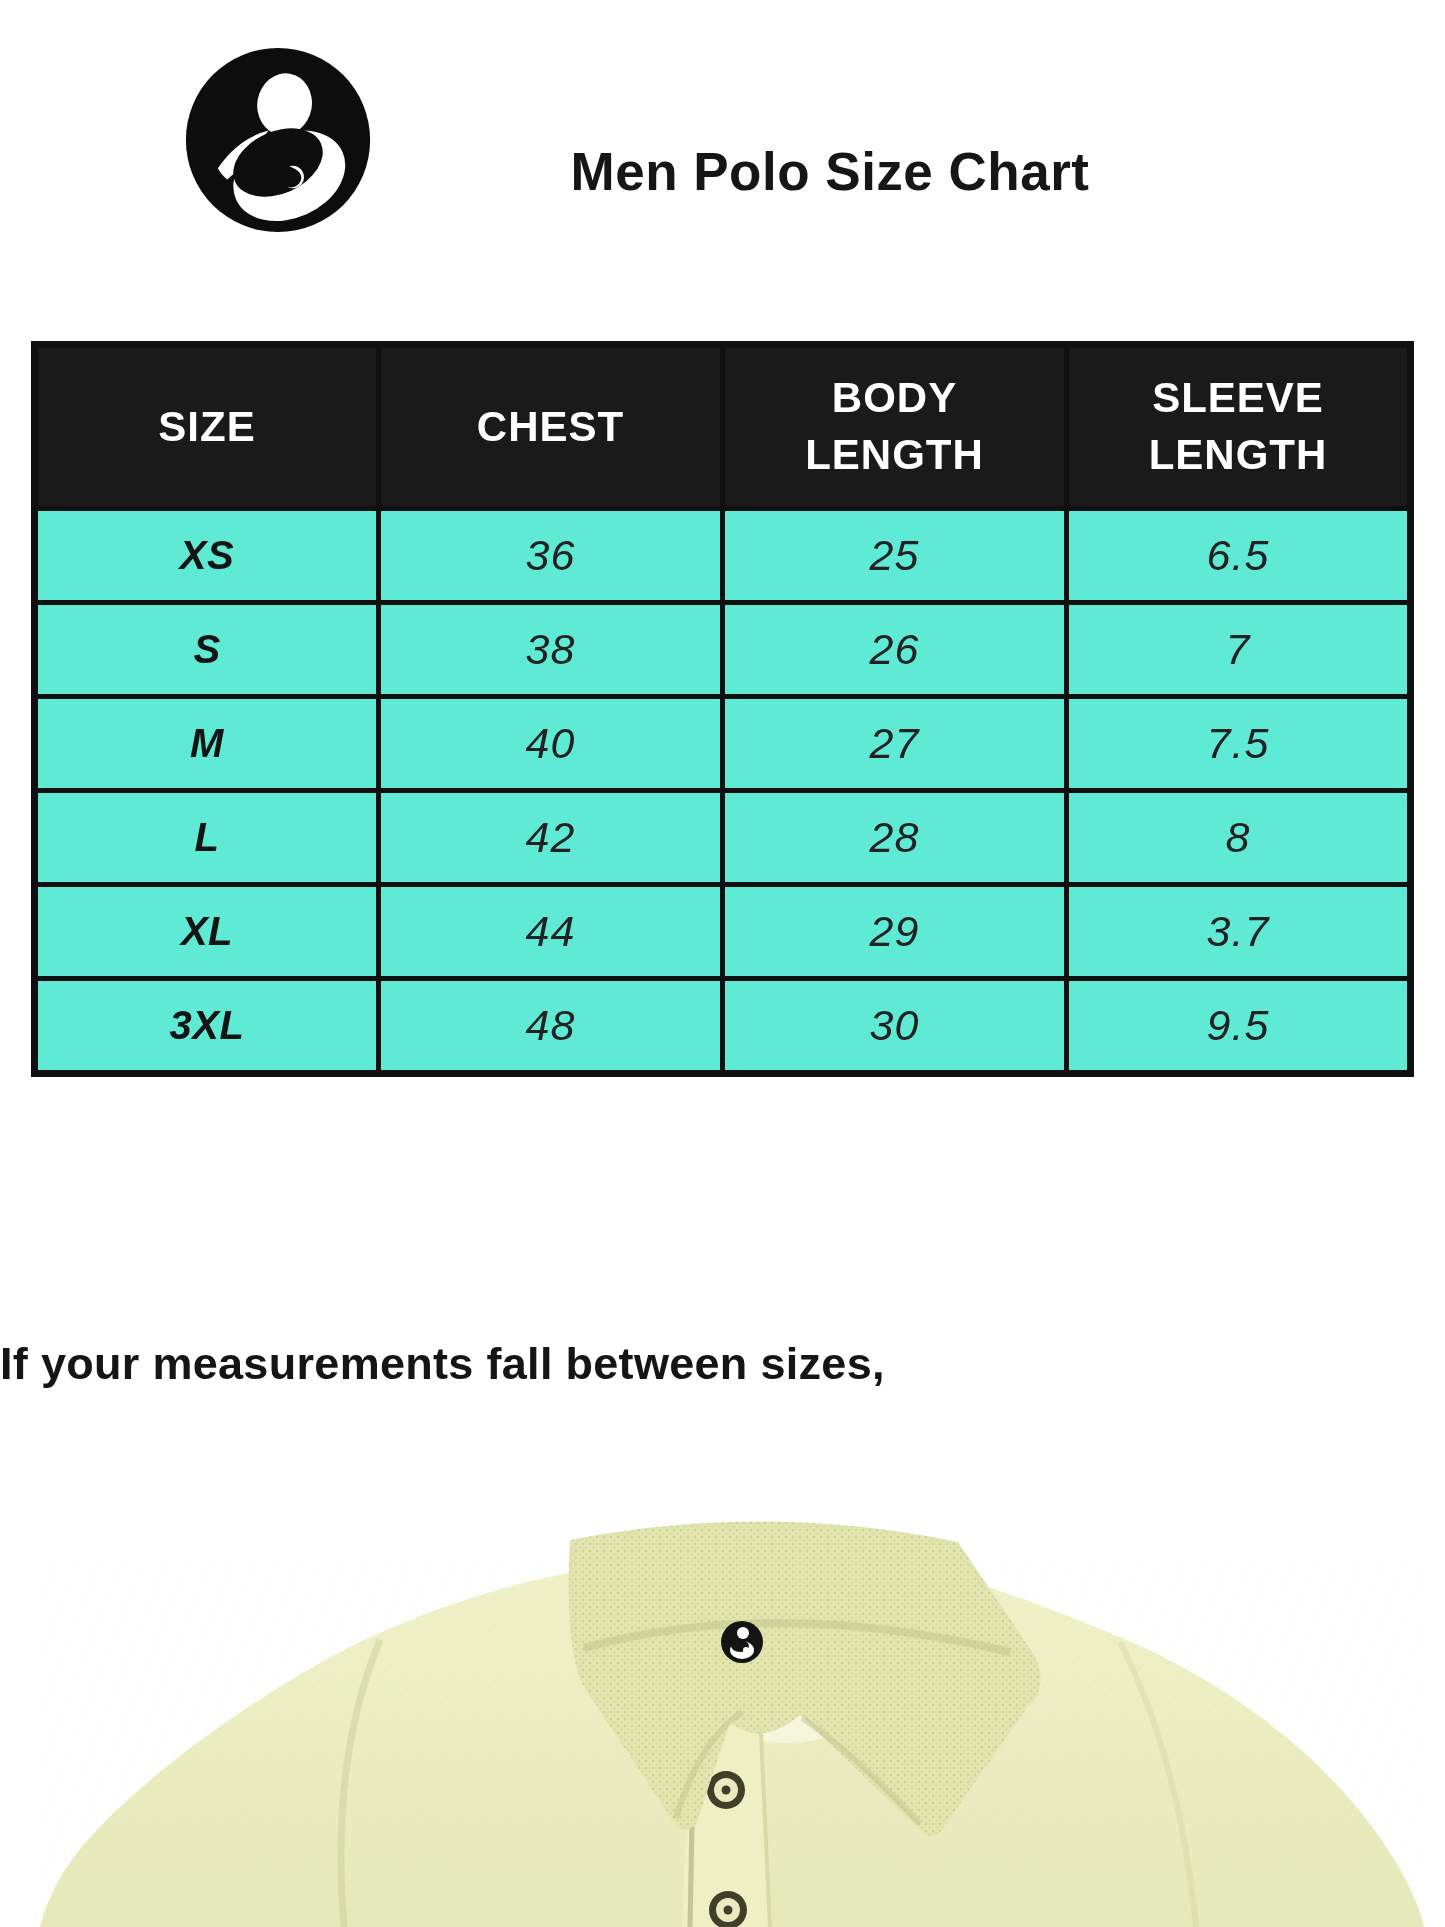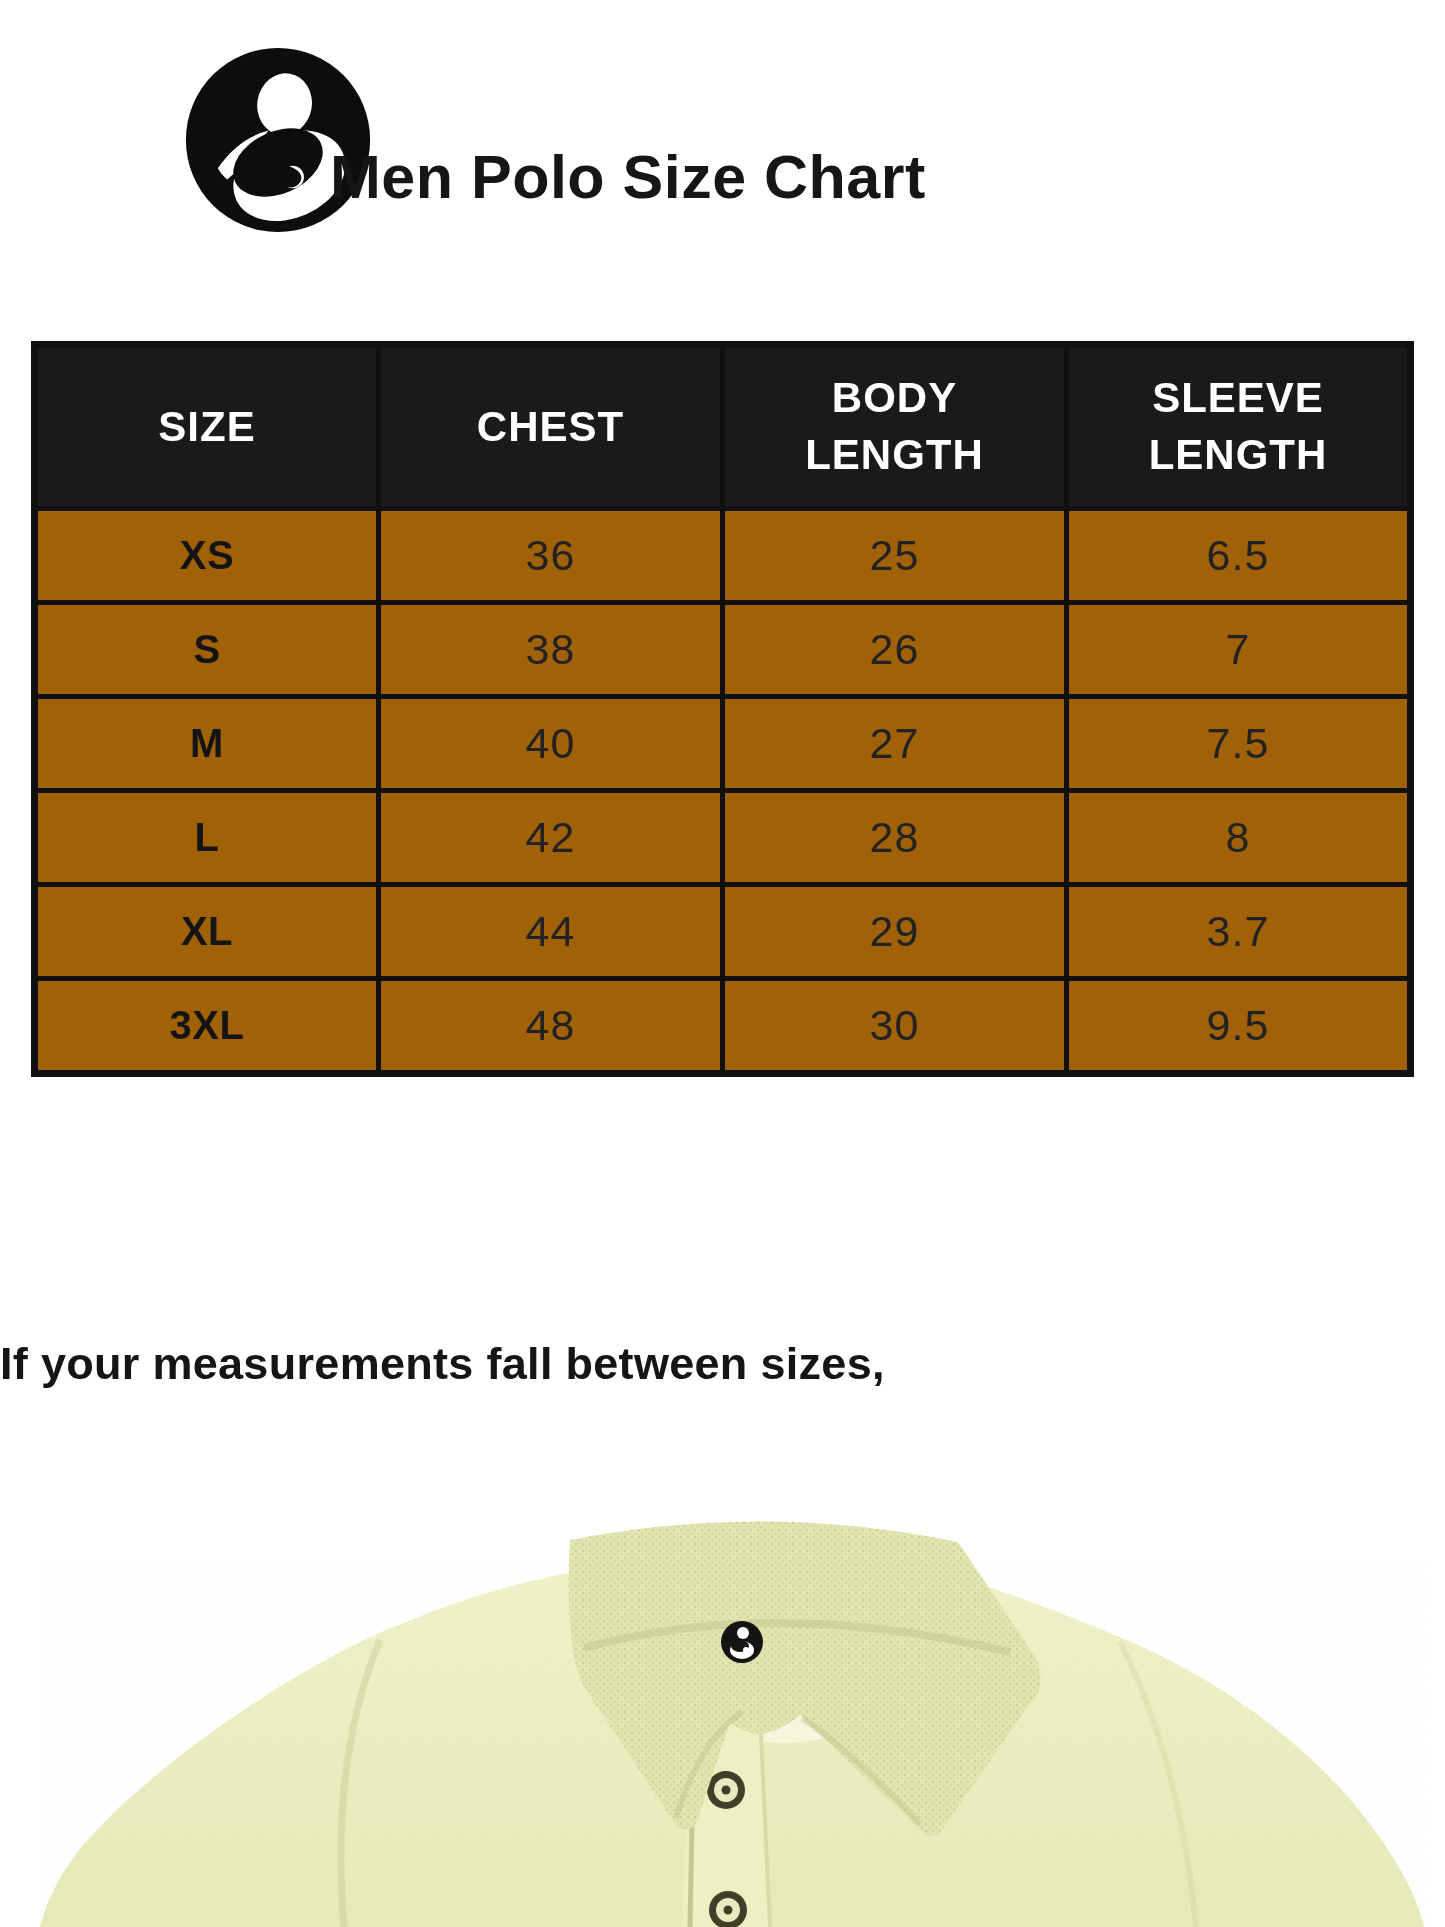--- a/index.html
+++ b/index.html
@@ -3,38 +3,38 @@
 <meta charset="utf-8">
 <style>
   html,body{margin:0;padding:0;}
   body{
     width:1445px;height:1927px;position:relative;background:#ffffff;
     font-family:"Liberation Sans","DejaVu Sans",sans-serif;overflow:hidden;
   }
   .brand-logo{position:absolute;left:183px;top:46px;width:190px;height:188px;}
   .page-title{
     position:absolute;left:330px;top:86px;width:1000px;height:100px;
-    text-align:left;font-size:61px;font-weight:800;color:#161616;
+    text-align:center;font-size:53px;font-weight:800;color:#161616;
     letter-spacing:0.5px;line-height:100px;white-space:nowrap;
   }
   .size-table{
     position:absolute;left:31px;top:320px;width:1383px;
     border-collapse:collapse;table-layout:fixed;margin-top:21px;
   }
   .size-table,
   .size-table th,
   .size-table td{border:5px solid #101010;}
   .size-table{border-width:7px;}
   .size-table th{
     background:#1a1a1a;color:#ffffff;height:158px;
     font-size:42px;font-weight:800;letter-spacing:1px;line-height:1.35;
     padding:0 55px;text-align:center;vertical-align:middle;
   }
   .size-table td{
-    height:87px;text-align:center;vertical-align:middle;background:#a16207;
+    height:87px;text-align:center;vertical-align:middle;background:#5eead4;font-style:italic;
   }
   td.size-cell{font-size:40px;font-weight:800;color:#141414;letter-spacing:0.5px;}
   td.num-cell{font-size:43px;font-weight:300;color:#222222;letter-spacing:1px;}
   .fit-note{
     position:absolute;left:0;top:1330px;width:1445px;
     font-size:45px;font-weight:800;color:#151515;line-height:67px;letter-spacing:0.3px;
   }
   .fit-note span{display:block;}
   .polo-photo{position:absolute;left:0;top:1500px;width:1445px;height:427px;}
 </style>

